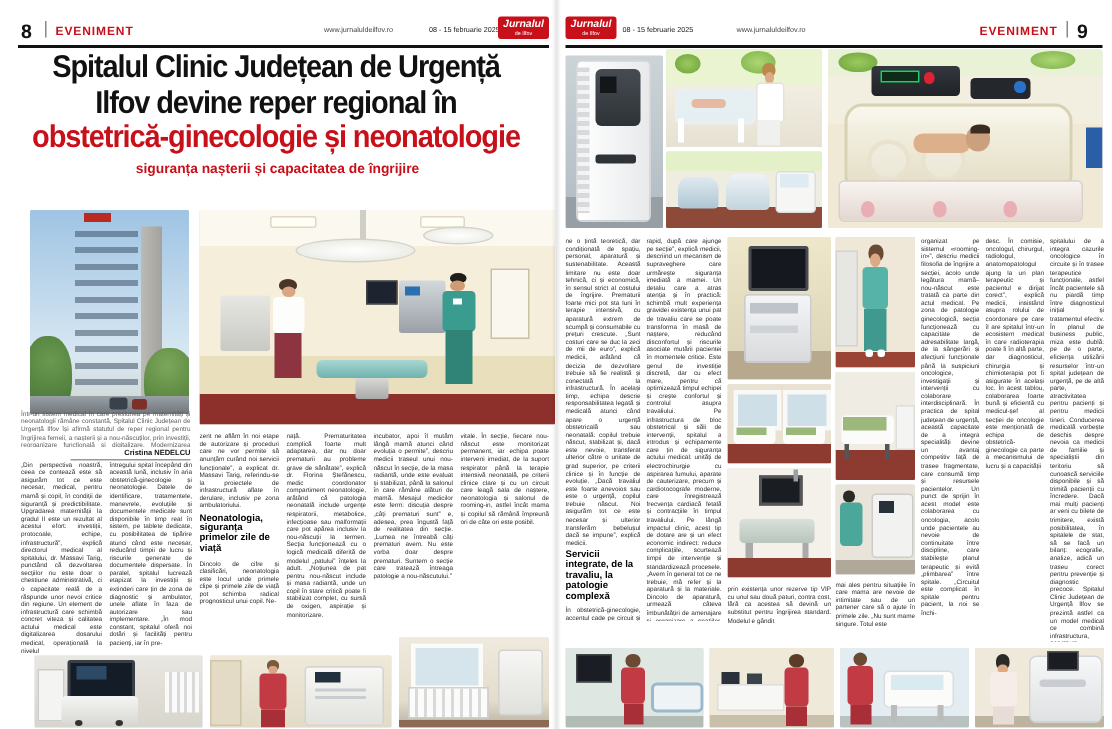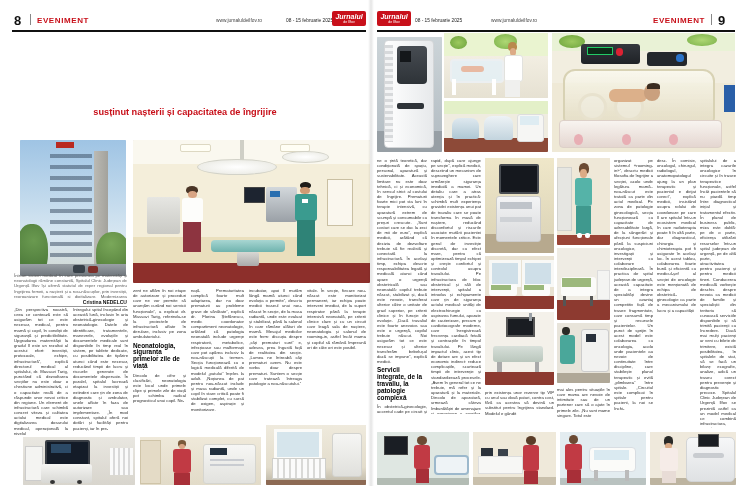--- a/index.html
+++ b/index.html
@@ -35,22 +35,27 @@
     <div class="hdr-div" style="left:30px;top:14px;"></div>
     <div class="hdr-sec" style="left:37px;top:16px;">EVENIMENT</div>
     <div class="hdr-small" style="left:216px;top:18px;">www.jurnaluldeilfov.ro</div>
     <div class="hdr-small" style="left:286px;top:18px;color:#222;">08 - 15 februarie 2025</div>
     <div class="logo" style="left:332px;top:11px;">
       <span class="lm">Jurnalul</span>
       <span class="ls">de Ilfov</span>
     </div>
     <div class="hdr-rule" style="left:12px;top:30px;width:354px;"></div>
 
+    <div class="headline">
+      <div>Spitalul Clinic Județean de Urgență</div>
+      <div>Ilfov devine reper regional în</div>
+      <div class="red">obstetrică-ginecologie și neonatologie</div>
+    </div>
     <div class="subtitle">
-      <div>susținut nașterii și capacitatea de îngrijire</div>
+      <div>siguranța nașterii și capacitatea de îngrijire</div>
     </div>
 
     <div class="ph" style="left:20px;top:140px;width:106px;height:136px;">
       <div class="s" style="inset:0;background:linear-gradient(#9fc4e4,#d9e8f2 72%,#cfd6cf);"></div>
       <div class="s" style="left:26%;top:6%;width:44%;height:86%;background:linear-gradient(95deg,#f2f1ec,#d6d5cе 80%,#cfcec8);"></div>
       <div class="s" style="left:28%;top:10%;width:40%;height:76%;background:repeating-linear-gradient(180deg,rgba(54,72,94,.50) 0 4px,rgba(0,0,0,0) 4px 11px);"></div>
       <div class="s" style="left:70%;top:8%;width:13%;height:83%;background:linear-gradient(90deg,#bbbab4,#a3a29c);"></div>
       <div class="s" style="left:34%;top:1.5%;width:17%;height:4.5%;background:#b92a22;"></div>
       <div class="s" style="left:-4%;bottom:-2%;width:30%;height:40%;background:radial-gradient(circle at 55% 30%,#6a9a50,#3f6b30);border-radius:45%;"></div>
       <div class="s" style="right:-4%;bottom:-2%;width:32%;height:34%;background:radial-gradient(circle at 45% 25%,#7aa85a,#46702f);border-radius:45%;"></div>

